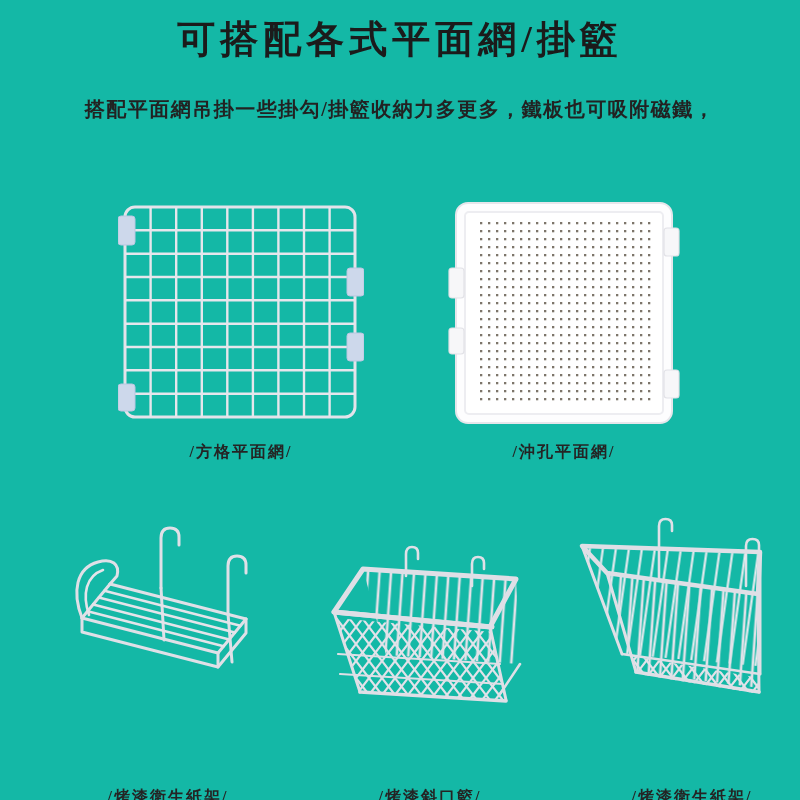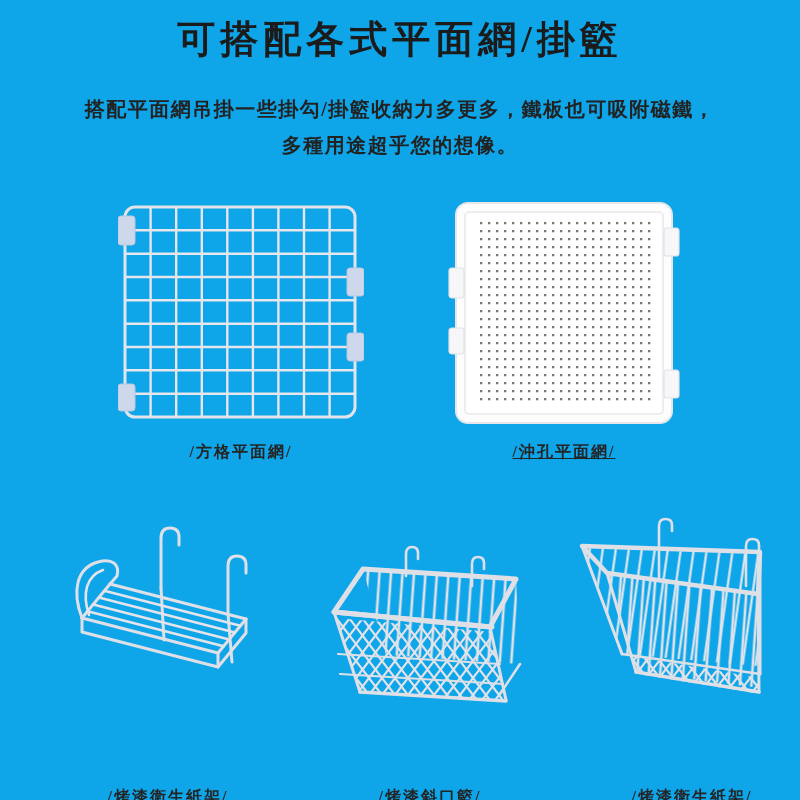--- a/index.html
+++ b/index.html
@@ -1,17 +1,17 @@
 <!DOCTYPE html>
 <html><head>
 <meta charset="utf-8">
 <style>
   html,body{margin:0;padding:0;background:#ffffff;}
   .canvas{
-    position:relative;width:800px;height:800px;background:#0ea5e9;
+    position:relative;width:800px;height:800px;background:#14b8a6;
     font-family:"Liberation Serif","DejaVu Serif",serif;color:#1e1e1e;overflow:hidden;
   }
   .title{
     position:absolute;left:0;top:14px;width:800px;margin:0;
     text-align:center;font-size:38px;font-weight:700;letter-spacing:5px;color:#1b1b1b;
   }
   .sub{
     position:absolute;left:0;width:800px;margin:0;text-align:center;
     font-size:20px;font-weight:700;letter-spacing:1.5px;color:#222222;
   }
@@ -43,21 +43,20 @@
         <line x1="6.5" y1="-1" x2="6.5" y2="13" stroke="#ebebf0" stroke-width="2.2"></line>
       </pattern>
       <pattern id="p-x" width="26" height="17" patternUnits="userSpaceOnUse">
         <path d="M0,0 L13,17 L26,0 M0,17 L13,0 L26,17" fill="none" stroke="#e2e2e9" stroke-width="2.2"></path>
       </pattern>
     </defs>
   </svg>
 
   <h1 class="title">可搭配各式平面網/掛籃</h1>
   <p class="sub sub1">搭配平面網吊掛一些掛勾/掛籃收納力多更多，鐵板也可吸附磁鐵，</p>
-  <p class="sub sub2">多種用途超乎您的想像。</p>
 
   <figure style="left:118px;top:198px;width:246px;height:230px;">
     <svg viewBox="0 0 246 230" width="246" height="230">
       <rect x="7" y="9" width="230" height="210" rx="10" fill="none" stroke="#e3e3ea" stroke-width="3"></rect>
       <g stroke="#e6e6ec" stroke-width="2.4">
         <line x1="32.6" y1="9" x2="32.6" y2="219"></line>
           <line x1="58.2" y1="9" x2="58.2" y2="219"></line>
         <line x1="83.8" y1="9" x2="83.8" y2="219"></line>
           <line x1="109.3" y1="9" x2="109.3" y2="219"></line>
         <line x1="134.9" y1="9" x2="134.9" y2="219"></line>
@@ -90,21 +89,21 @@
       <g fill="#f7f7f9" stroke="#e2e2e7" stroke-width="1.2">
         <rect x="1" y="70" width="15" height="30" rx="3"></rect>
         <rect x="1" y="130" width="15" height="26" rx="3"></rect>
         <rect x="216" y="30" width="15" height="28" rx="3"></rect>
         <rect x="216" y="172" width="15" height="28" rx="3"></rect>
       </g>
     </svg>
   </figure>
 
   <p class="caption cap-row1" style="left:118px;width:246px;">/方格平面網/</p>
-  <p class="caption cap-row1" style="left:448px;width:232px;text-decoration:underline;">/沖孔平面網/</p>
+  <p class="caption cap-row1" style="left:448px;width:232px;">/沖孔平面網/</p>
 
   <figure style="left:58px;top:520px;width:215px;height:190px;">
     <svg viewBox="0 0 215 190" width="215" height="190">
       <g fill="none" stroke="#dfe0e7" stroke-width="3" stroke-linecap="round" stroke-linejoin="round">
         <path d="M103,68 L103,18 Q103,8 112,8 Q121,8 121,17 L121,25"></path>
         <path d="M103,68 L106,120"></path>
         <path d="M170,94 L170,46 Q170,36 179,36 Q188,36 188,45 L188,53"></path>
         <path d="M170,94 L174,142"></path>
         <path d="M52,64 L188,99"></path>
         <path d="M52,64 L24,98"></path>

